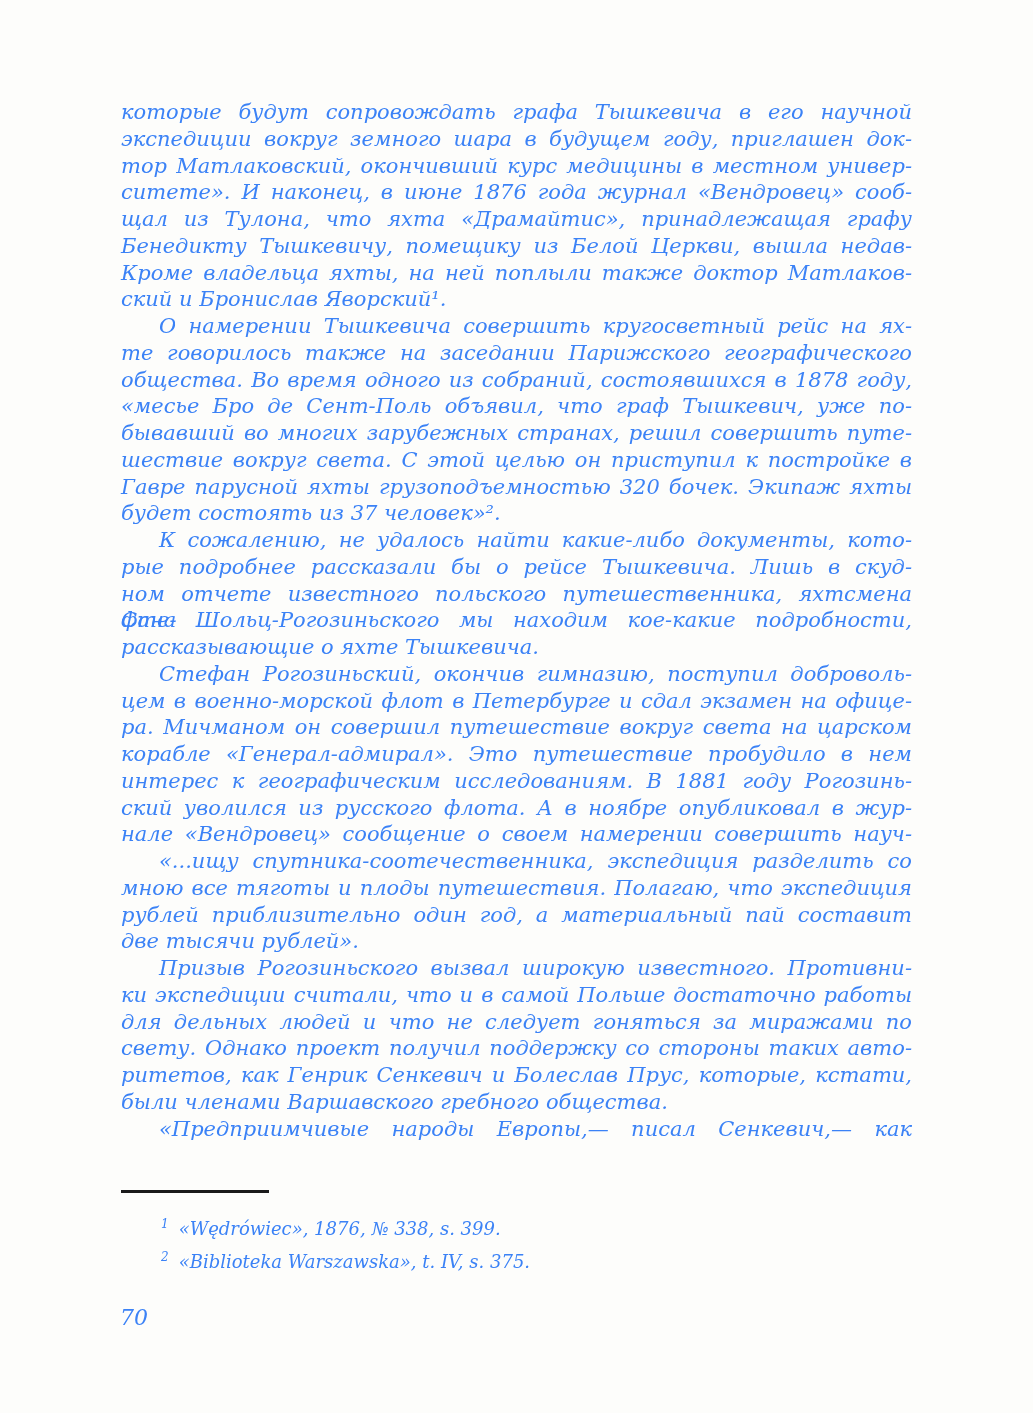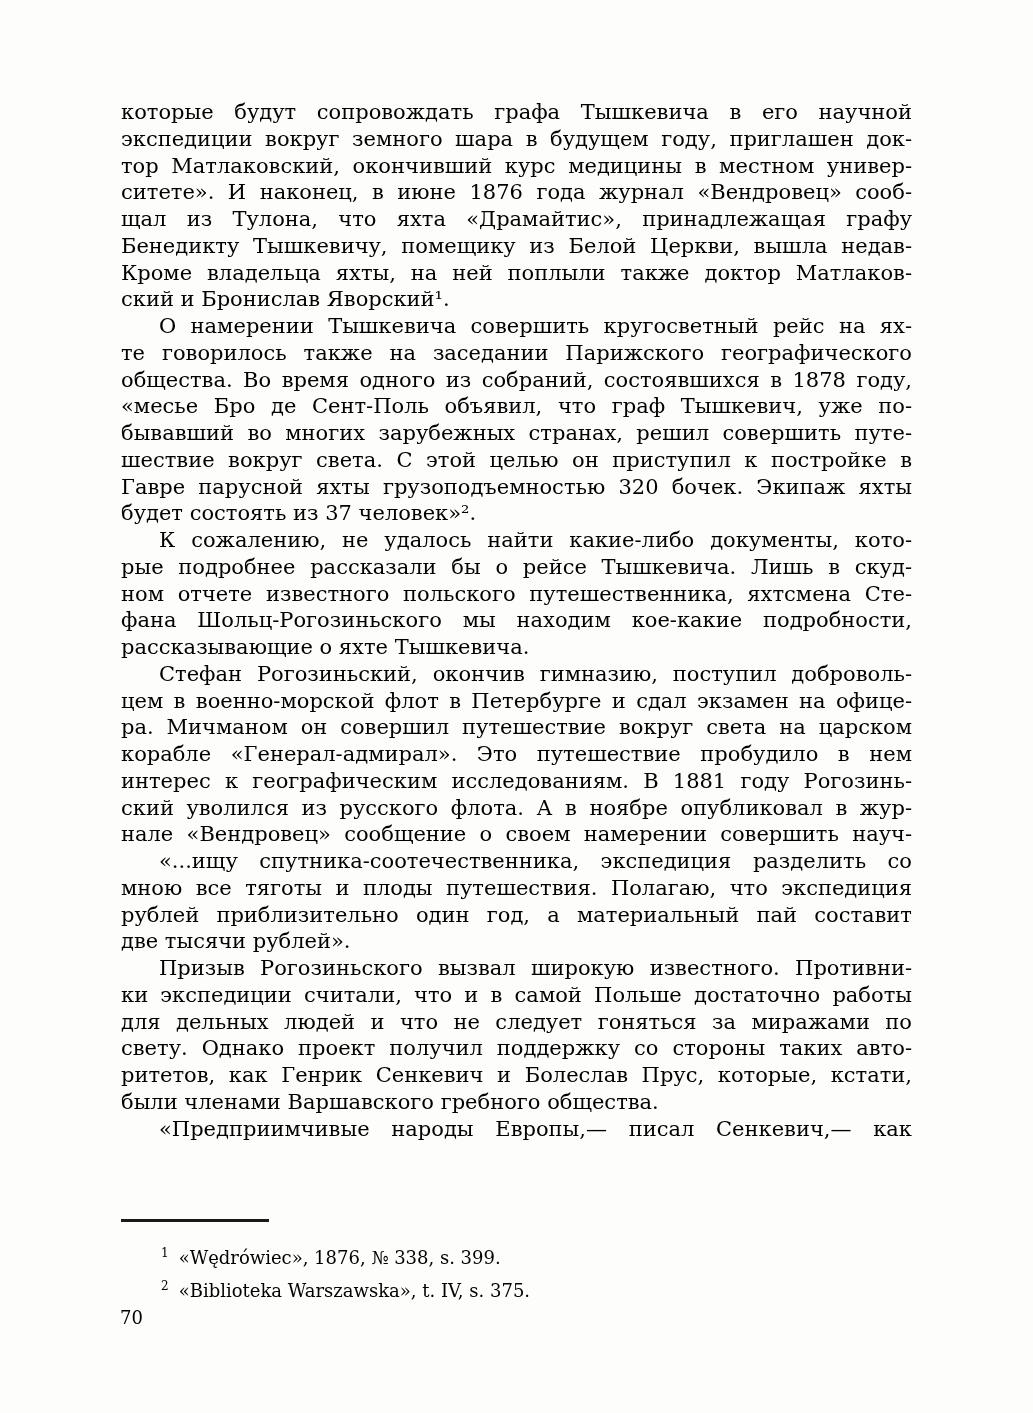--- a/index.html
+++ b/index.html
@@ -6,23 +6,24 @@
     margin: 0;
     padding: 0;
     background: #e8e8e6;
   }
   .page {
     position: relative;
     width: 1033px;
     height: 1413px;
     margin: 0 auto;
     background: #fdfdfb;
-    color: #000000;
+    color: #3b82f6;
     font-family: "DejaVu Serif", "Liberation Serif", serif;
     overflow: hidden;
+    font-style: italic;
   }
   .body-text {
     position: absolute;
     left: 121px;
     top: 99px;
     width: 791px;
     font-size: 21px;
   }
   .paragraph { margin: 0; }
   .line {
@@ -32,21 +33,21 @@
     text-align: justify;
     text-align-last: justify;
     white-space: normal;
     overflow: visible;
   }
   .line.last-left { text-align-last: left; }
   .paragraph.indent .line:first-child { text-indent: 38px; }
   .footnotes {
     position: absolute;
     left: 121px;
-    top: 1219px;
+    top: 1190px;
     width: 791px;
   }
   .footnote-rule {
     width: 148px;
     height: 3px;
     background: #1a1a1a;
   }
   .footnote-list {
     margin-top: 17px;
     font-size: 18px;
@@ -56,21 +57,21 @@
     padding-left: 40px;
   }
   .footnote sup {
     font-size: 12px;
     margin-right: 10px;
   }
   .page-number {
     position: absolute;
     left: 120px;
     top: 1305px;
-    font-size: 18px;
+    font-size: 22px;
     line-height: 26px;
   }
 </style>
 </head>
 <body>
 
 <div class="page">
   <div class="body-text" id="body-text">
       <div class="paragraph">
         <div class="line">которые будут сопровождать графа Тышкевича в его научной</div>

